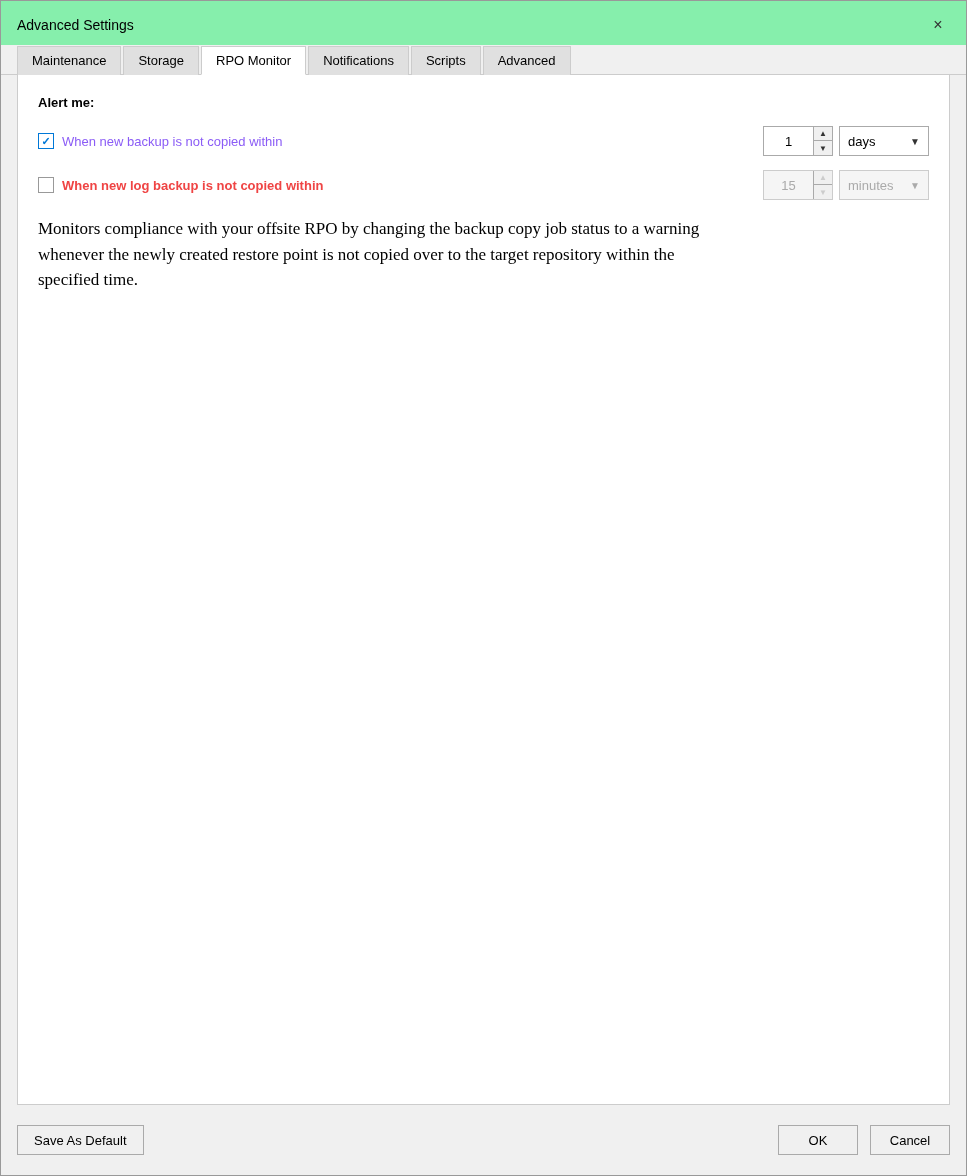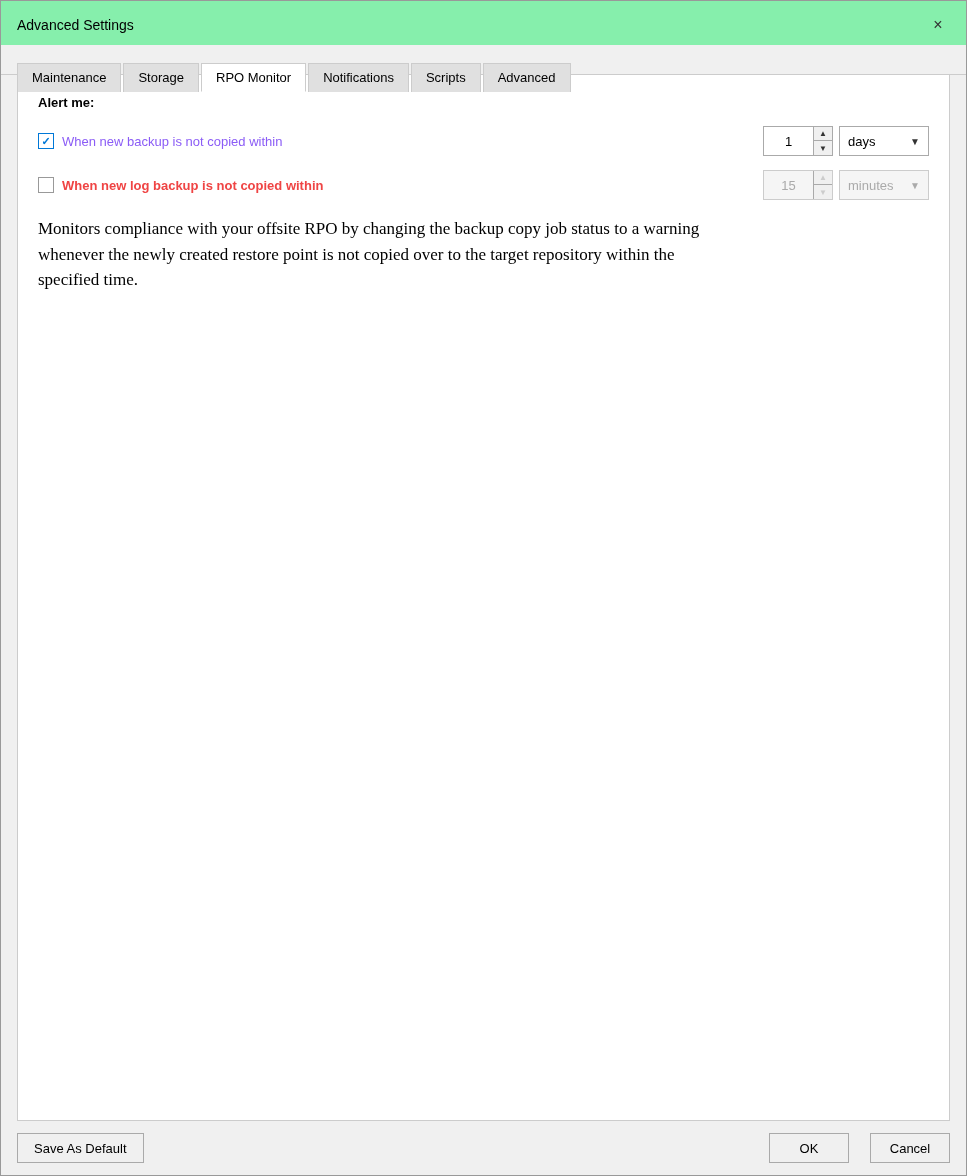--- a/index.html
+++ b/index.html
@@ -66,21 +66,21 @@
 
     .tab {
       padding: 6px 14px;
       border: 1px solid #ccc;
       border-bottom: none;
       background: #e0e0e0;
       cursor: pointer;
       margin-right: 2px;
       color: #000;
       position: relative;
-      top: 18px;
+      top: 1px;
     }
 
     .tab.active {
       background: #fff;
       border-bottom: 1px solid #fff;
       z-index: 1;
     }
 
     .content-area {
       flex: 1;
@@ -243,30 +243,30 @@
     .description-text {
       margin-top: 16px;
       line-height: 1.5;
       color: #000;
       font-size: 17px;
       max-width: 700px;
       font-family: Liberation Serif, serif;
     }
 
     .bottom-bar {
-      padding: 12px 16px;
+      padding: 20px 16px;
       display: flex;
       justify-content: space-between;
       align-items: flex-end;
       background: #f0f0f0;
     }
 
     .bottom-right {
       display: flex;
-      gap: 21px;
+      gap: 12px;
     }
 
     .action-button {
       min-width: 80px;
       height: 30px;
       padding: 0 16px;
       border: 1px solid #aaa;
       background: #f0f0f0;
       cursor: pointer;
       font-size: 13px;

